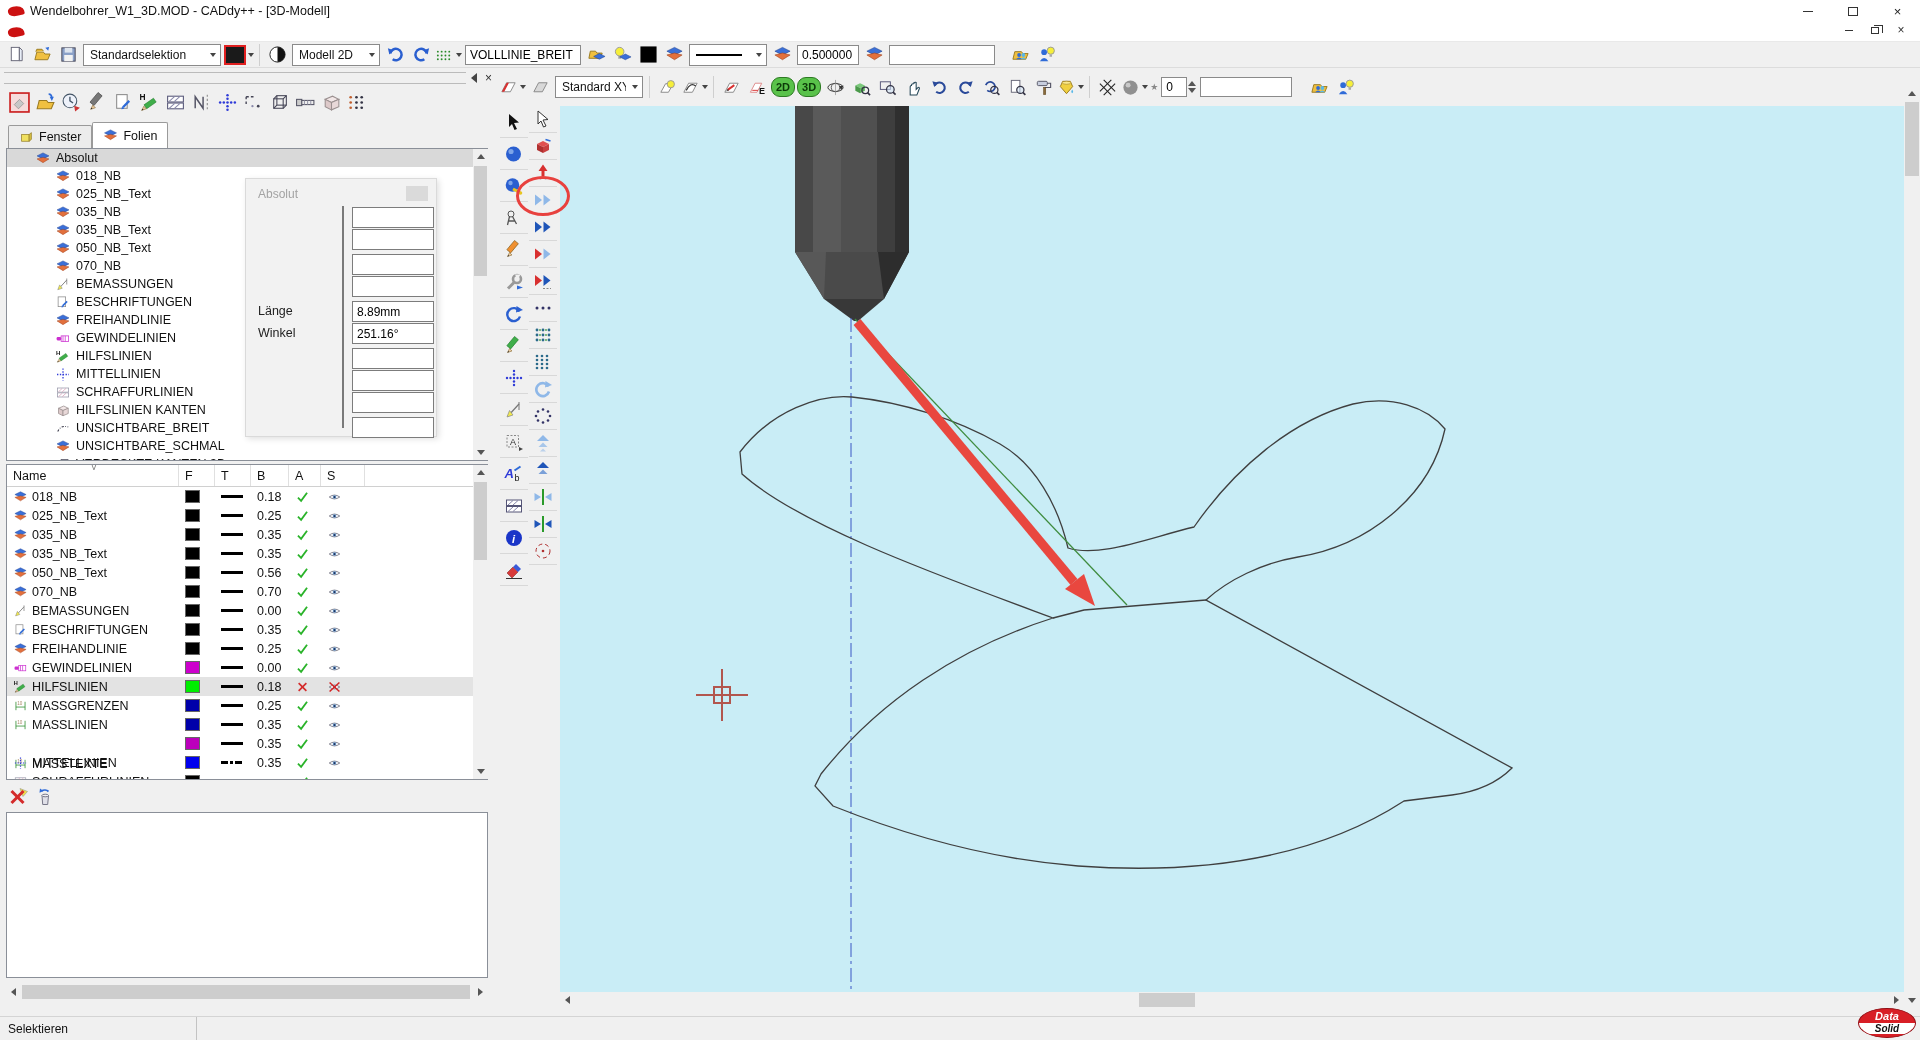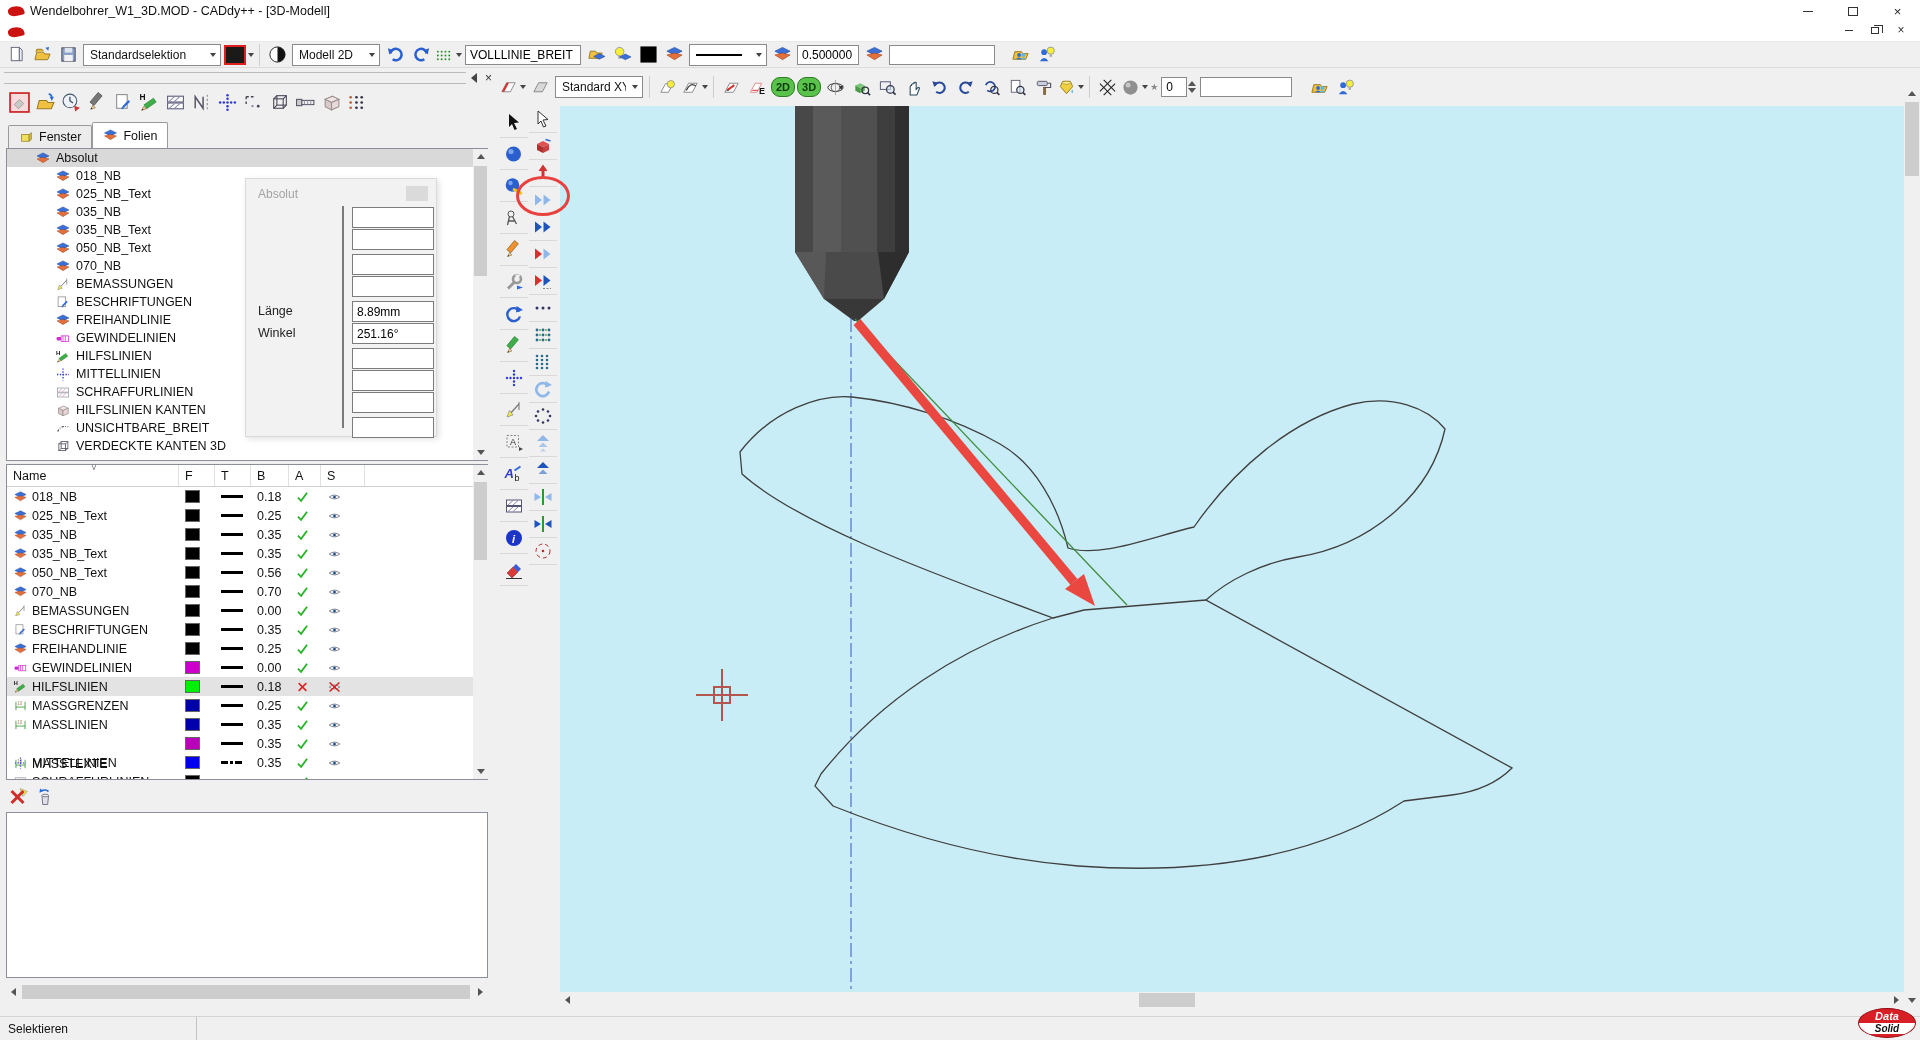--- a/index.html
+++ b/index.html
@@ -640,20 +640,29 @@
           <span style="display: flex;">
             <svg viewBox="0 0 20 20" width="16" height="15">
               <path d="M3 14 Q7 5 17 8" fill="none" stroke="#334" stroke-width="1.4" stroke-dasharray="3 2 1 2"></path>
             </svg>
           </span>
           <span>UNSICHTBARE_BREIT</span>
         </div>
         <div class="trow" style="padding-left: 48px;">
           <span style="display: flex;">
             <svg viewBox="0 0 20 20" width="16" height="15">
+              <polygon points="10,2.5 18,6.5 10,10.5 2,6.5" fill="#3a6fd8" stroke="#1c3f8f" stroke-width=".6"></polygon>
+              <polygon points="2,10.5 10,8.5 18,10.5 10,15.5" fill="#e2703d" stroke="#9c3f1c" stroke-width=".6"></polygon>
+            </svg>
+          </span>
+          <span>UNSICHTBARE_SCHMAL</span>
+        </div>
+        <div class="trow" style="padding-left: 48px;">
+          <span style="display: flex;">
+            <svg viewBox="0 0 20 20" width="16" height="15">
               <g fill="none" stroke="#445">
                 <rect x="4.5" y="6.5" width="9" height="9"></rect>
                 <rect x="7.5" y="3.5" width="9" height="9"></rect>
                 <line x1="4.5" y1="6.5" x2="7.5" y2="3.5"></line>
                 <line x1="13.5" y1="6.5" x2="16.5" y2="3.5"></line>
                 <line x1="4.5" y1="15.5" x2="7.5" y2="12.5"></line>
                 <line x1="13.5" y1="15.5" x2="16.5" y2="12.5"></line>
               </g>
             </svg>
           </span>

